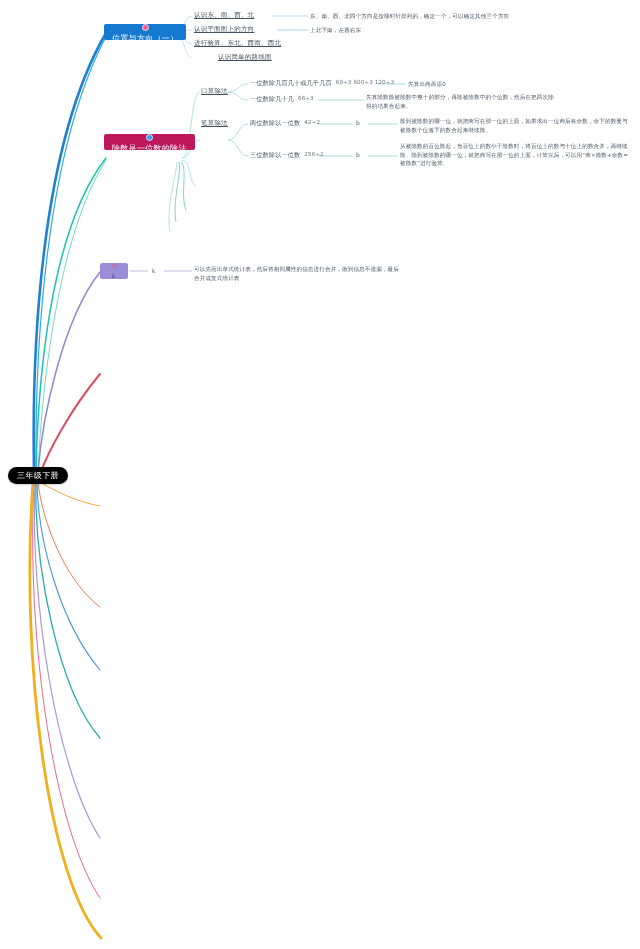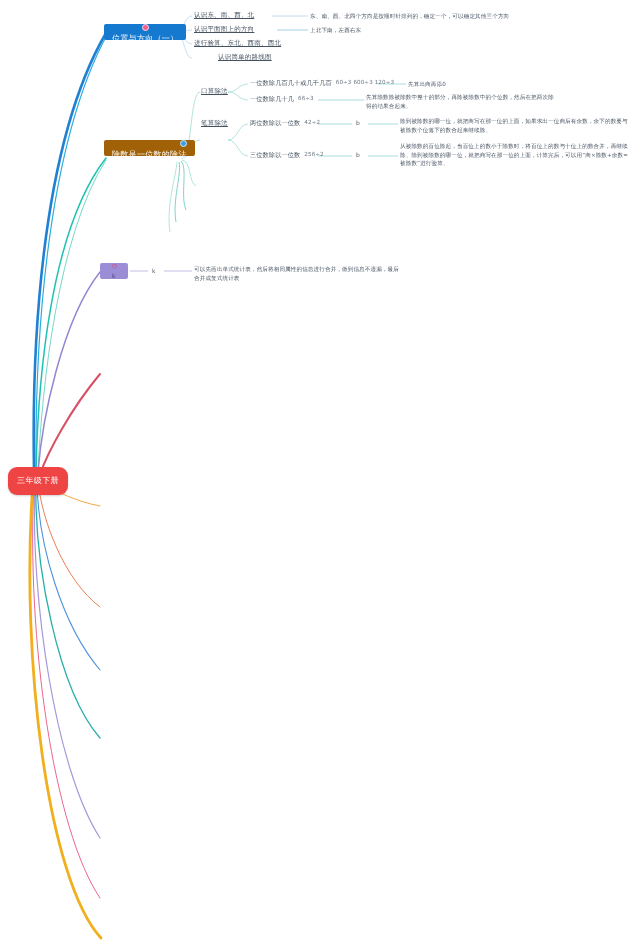--- a/index.html
+++ b/index.html
@@ -35,41 +35,41 @@
     display: flex;
     align-items: center;
     gap: 4px;
     white-space: nowrap;
     line-height: 1;
   }
   
   .root-node {
     left: 8px;
     top: 467px;
-    height: 28px;
+    height: 17px;
     padding: 0 9px;
     border-radius: 9px;
-    background: #ef4444;
+    background: #000000;
     color: #ffffff;
     font-size: 8px;
     letter-spacing: .4px;
     box-shadow: 0 1px 2px rgba(0,0,0,.18);
   }
   
   .l1 {
     height: 16px;
     padding: 0 8px;
     border-radius: 2px;
     color: #ffffff;
     font-size: 8px;
     letter-spacing: .3px;
     flex-direction: column;
   }
   .l1.blue   { left: 104px; top: 24px;  background: #1579d0; }
-  .l1.teal   { left: 104px; top: 140px; background: #a16207; align-items: flex-end; }
+  .l1.teal   { left: 104px; top: 134px; background: #be185d; }
   .l1.purple { left: 100px; top: 263px; background: #9c8ed6; width: 28px; padding: 0 4px; justify-content: center; }
 
   .node-dot {
     width: 7px; height: 7px;
     border-radius: 50%;
     flex: 0 0 auto;
     display: inline-block;
   }
   .node-dot.pinkish { background: #f06292; border: 1px solid #ffd6e4; box-sizing: border-box;}
   .node-dot.bluish  { background: #3aa0e8; border: 1px solid #cfe8fb; box-sizing: border-box;}

